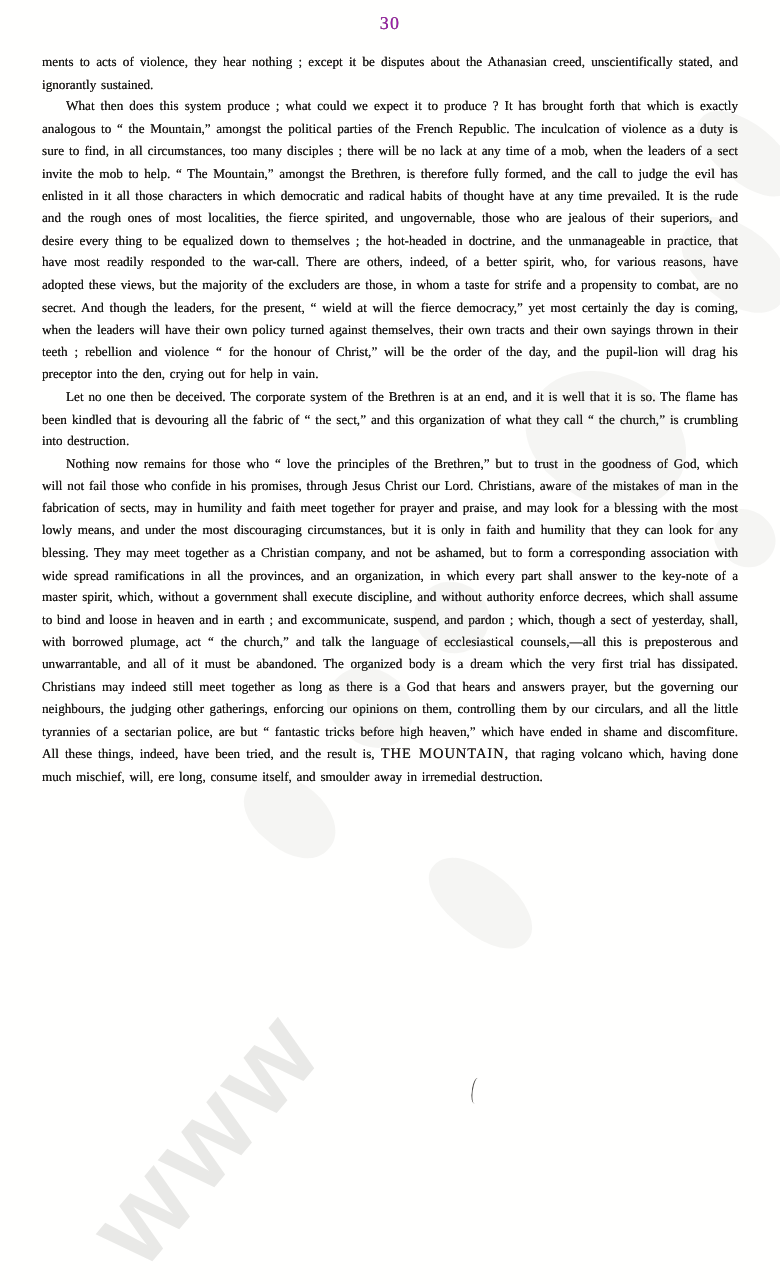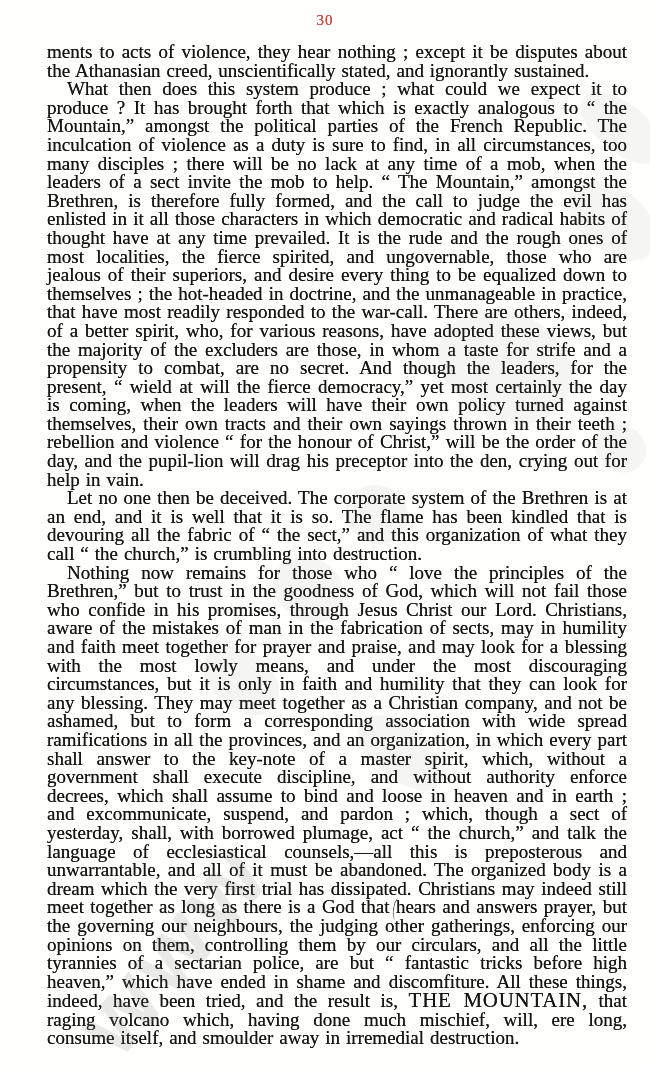--- a/index.html
+++ b/index.html
@@ -17,34 +17,33 @@
     color: #171513;
   }
   .page-number {
     position: absolute;
     top: 12px;
     left: 0;
     width: 100%;
     text-align: center;
     font-size: 15px;
     letter-spacing: 1px;
-    color: #ef4444;
+    color: #a21caf;
     text-shadow: 0 0 0.5px rgba(20,18,15,0.8);
   }
   .body-text {
     position: absolute;
     left: 35px;
     top: 43px;
     width: 580px;
     text-align: justify;
-    font-size: 19px;
+    font-size: 11px;
     line-height: 18.6px;
     word-spacing: 1.2px;
     text-shadow: 0 0 0.55px rgba(22,19,16,0.85);
-    margin-left: 12px;
   }
   .body-text p {
     margin: 0;
     text-indent: 20px;
   }
   .body-text p.noindent {
     text-indent: 0;
   }
   .em { }
   .caps {

